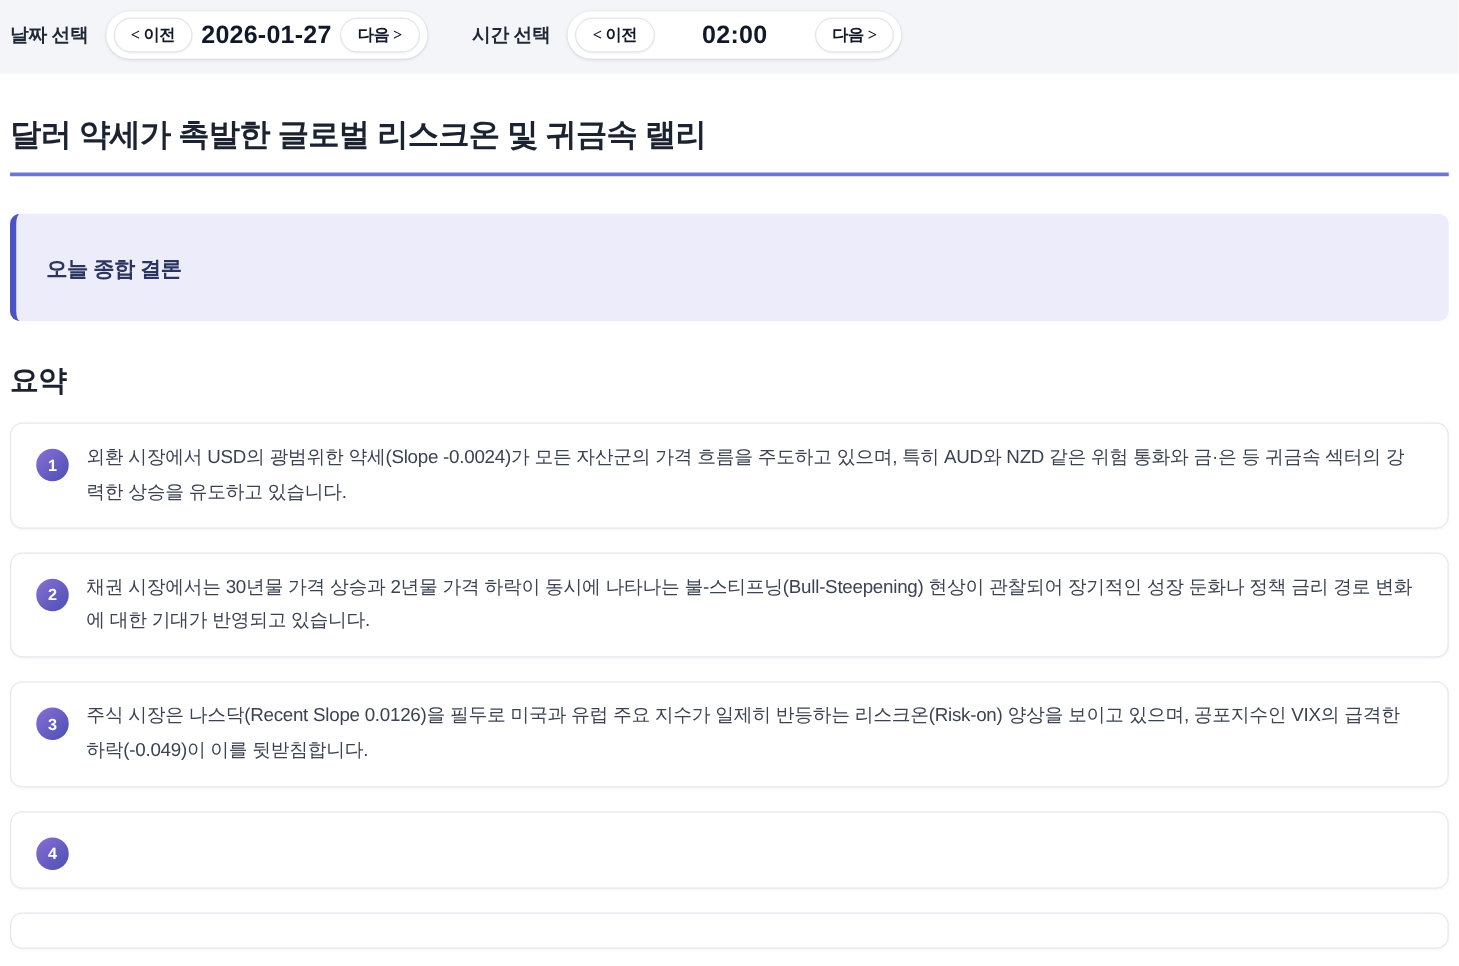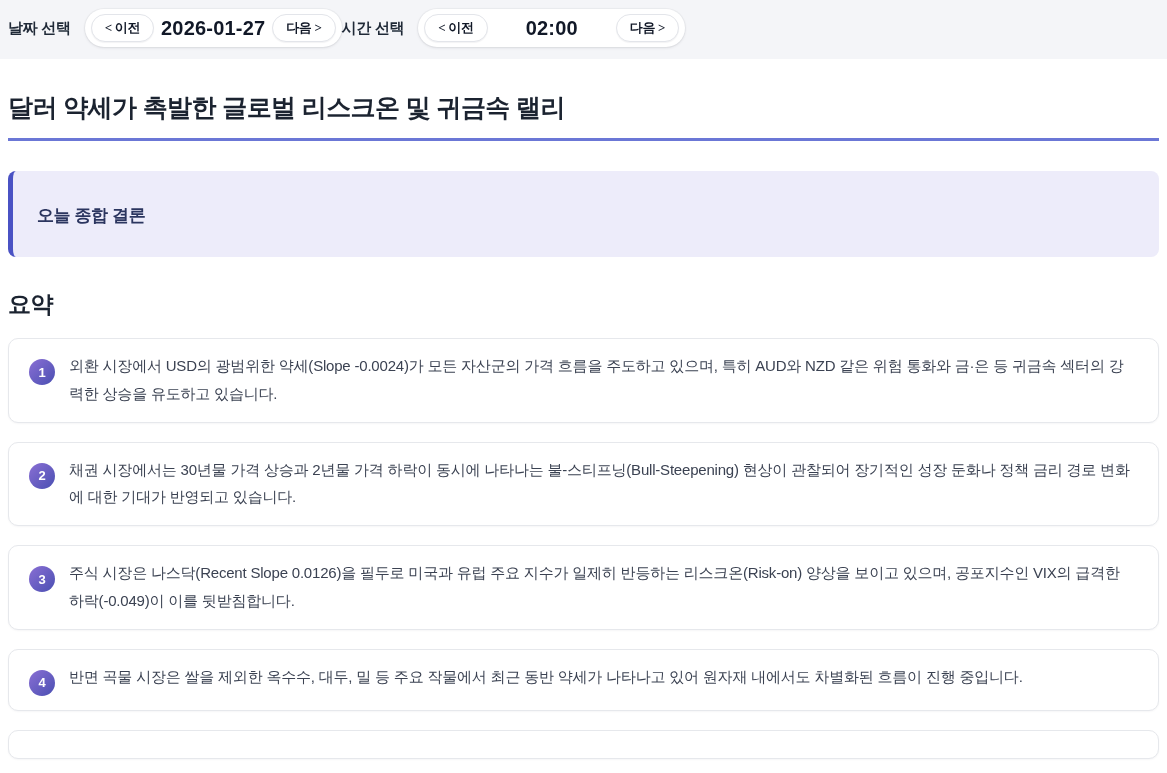--- a/index.html
+++ b/index.html
@@ -9,20 +9,21 @@
     background: #ffffff;
     color: #1f2937;
   }
 
   
   .topbar {
     background: #f4f5f8;
     padding: 9px 8px 12px 8px;
     display: flex;
     align-items: center;
+    gap: 36px;
   }
   .control-group { display: flex; align-items: center; }
   .control-label {
     font-size: 15px;
     font-weight: 700;
     color: #1f2937;
     margin-right: 14px;
     letter-spacing: -0.3px;
   }
   .pill {
@@ -175,19 +176,18 @@
   <div class="summary-text">채권 시장에서는 30년물 가격 상승과 2년물 가격 하락이 동시에 나타나는 불-스티프닝(Bull-Steepening) 현상이 관찰되어 장기적인 성장 둔화나 정책 금리 경로 변화에 대한 기대가 반영되고 있습니다.</div>
 </div>
 
 <div class="summary-card">
   <div class="num-badge">3</div>
   <div class="summary-text">주식 시장은 나스닥(Recent Slope 0.0126)을 필두로 미국과 유럽 주요 지수가 일제히 반등하는 리스크온(Risk-on) 양상을 보이고 있으며, 공포지수인 VIX의 급격한 하락(-0.049)이 이를 뒷받침합니다.</div>
 </div>
 
 <div class="summary-card">
   <div class="num-badge">4</div>
-  <div class="summary-text">반면 곡물 시장은 쌀을 제외한 옥수수, 대두, 밀 등 주요 작물에서 최근 동반 약세가 나타나고 있어 원자재 내에서도 차별화된 흐름이 진행 중입니다.</div>
 </div>
 
 <div class="summary-card">
   
   
 </div>
 
 </body></html>

